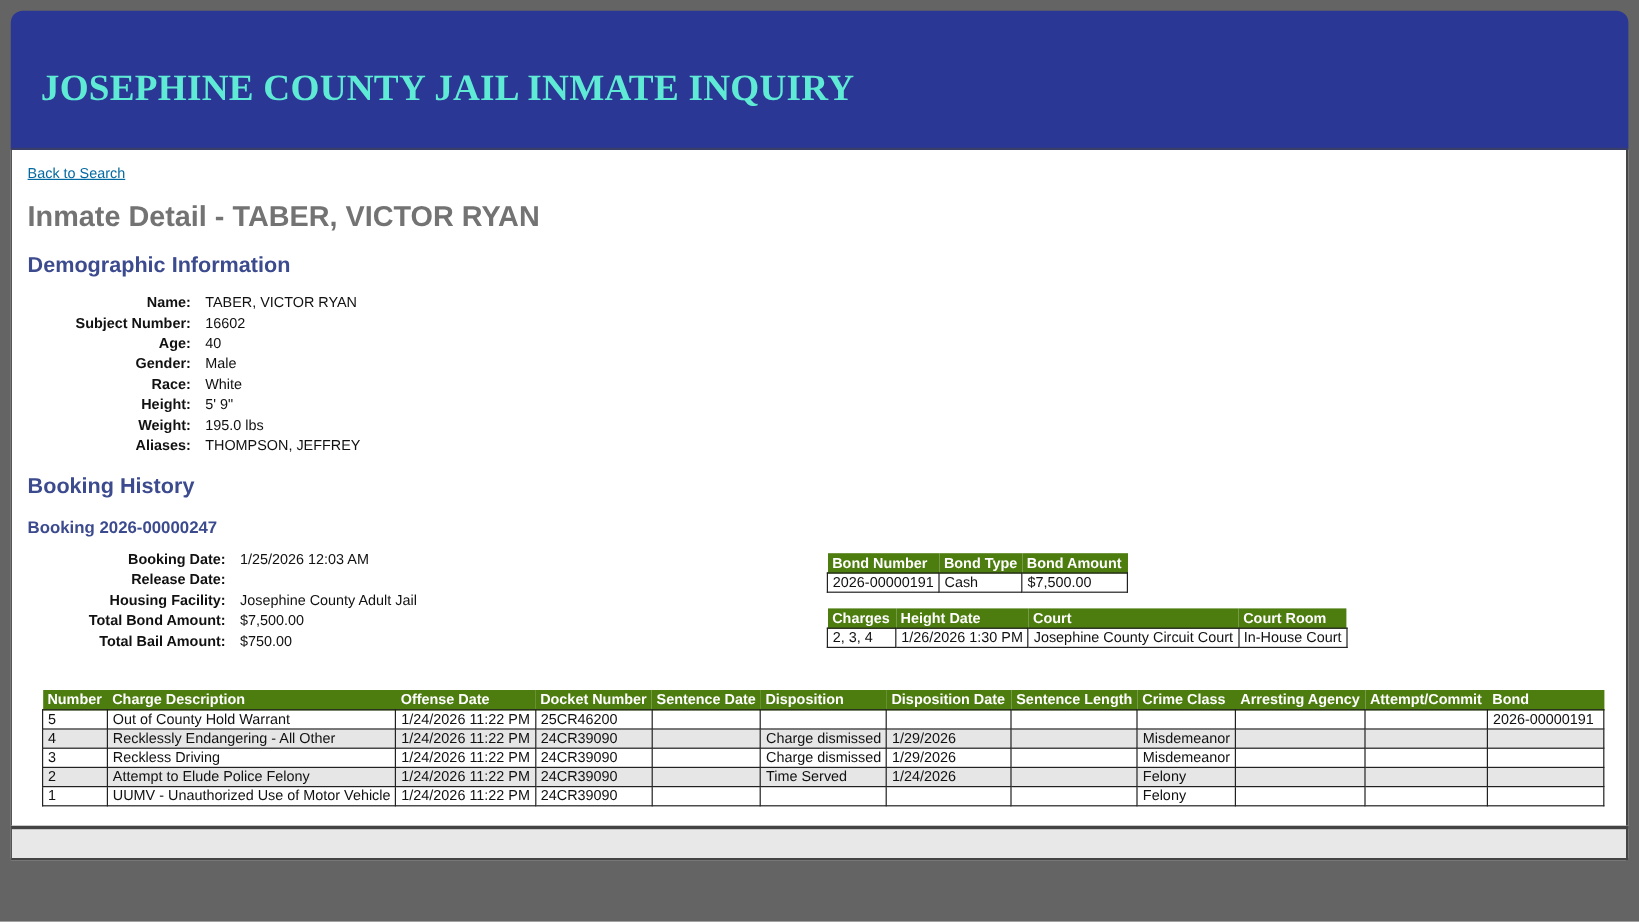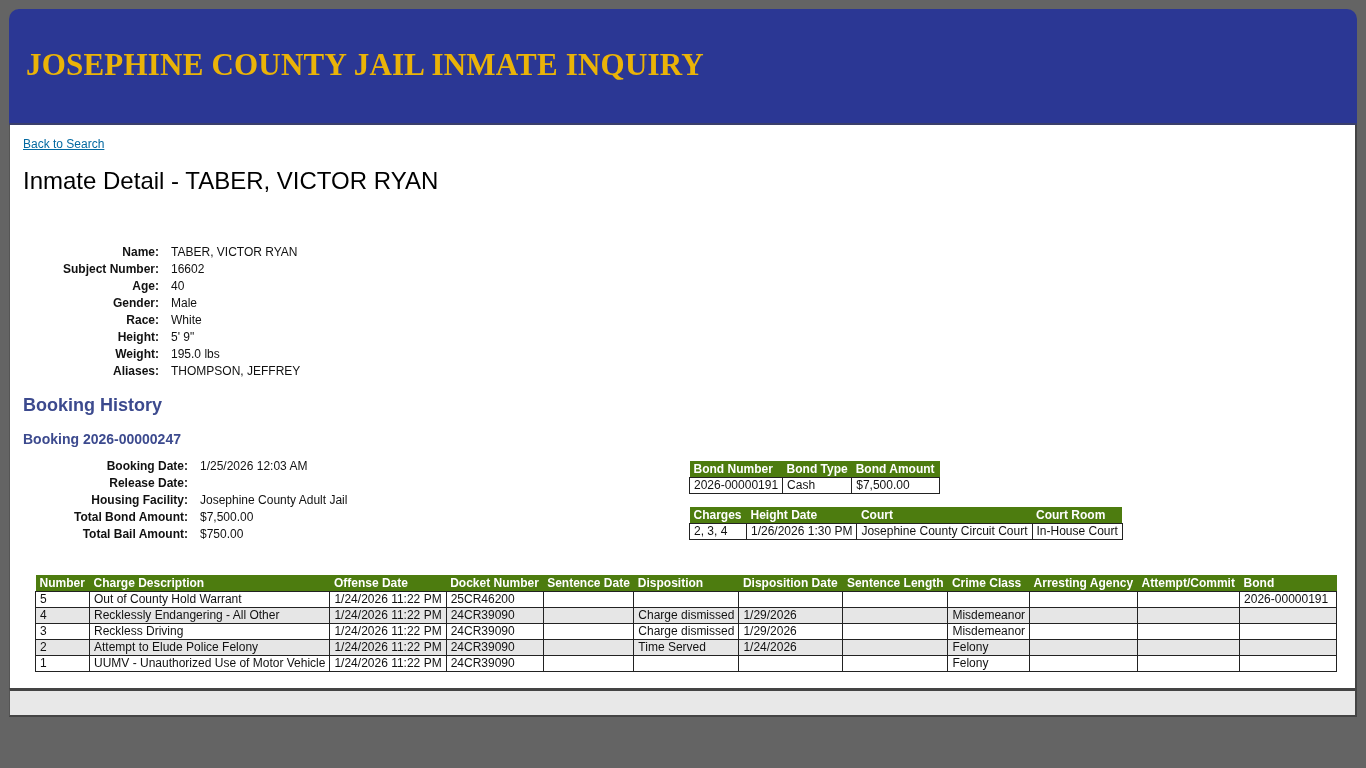--- a/index.html
+++ b/index.html
@@ -13,39 +13,39 @@
       position: absolute; left: 9px; top: 9px; width: 1348px;
     }
     .banner {
       height: 114px;
       background: #2b3794;
       border-radius: 10px 10px 0 0;
       border-bottom: 2px solid #3a3f6a;
       position: relative;
     }
     .banner h1 {
-      margin: 0; position: absolute; left: 17px; top: 38px;
+      margin: 8px; position: absolute; left: 17px; top: 38px;
       font-family: "Liberation Serif", serif;
-      font-weight: bold; font-size: 31px; color: #eab308;
+      font-weight: bold; font-size: 31px; color: #5eead4;
       letter-spacing: 0.2px;
     }
     .content {
       background: #fff;
       height: 563px;
       border-right: 2px solid #444;
       border-left: 1px solid #555;
       position: relative;
     }
     .back-link {
       position: absolute; left: 13px; top: 12px;
       font-size: 12px; color: #0369a1; text-decoration: underline; cursor: pointer;
     }
     .page-title {
       position: absolute; left: 13px; top: 42px; margin: 0;
-      font-size: 24px; font-weight: normal; color: #000000;
+      font-size: 24px; font-weight: bold; color: #737373;
     }
     .section-title {
       position: absolute; left: 13px; margin: 0;
       font-size: 18px; font-weight: bold; color: #3c4a8e;
     }
     .sub-title {
       position: absolute; left: 13px; margin: 0;
       font-size: 14px; font-weight: bold; color: #3c4a8e;
     }
     .kv {
@@ -81,20 +81,21 @@
 <div class="frame">
   <div class="banner">
     <h1>JOSEPHINE COUNTY JAIL INMATE INQUIRY</h1>
   </div>
 
   <div class="content">
     <a class="back-link">Back to Search</a>
 
     <h2 class="page-title">Inmate Detail - TABER, VICTOR RYAN</h2>
 
+    <h3 class="section-title" style="top:86px;">Demographic Information</h3>
 
     <table class="kv" style="left:53px; top:119px;">
       <tbody>
         <tr>
           <td class="k" style="width:95px;">Name:</td>
           <td>TABER, VICTOR RYAN</td>
         </tr>
         <tr>
           <td class="k">Subject Number:</td>
           <td>16602</td>

